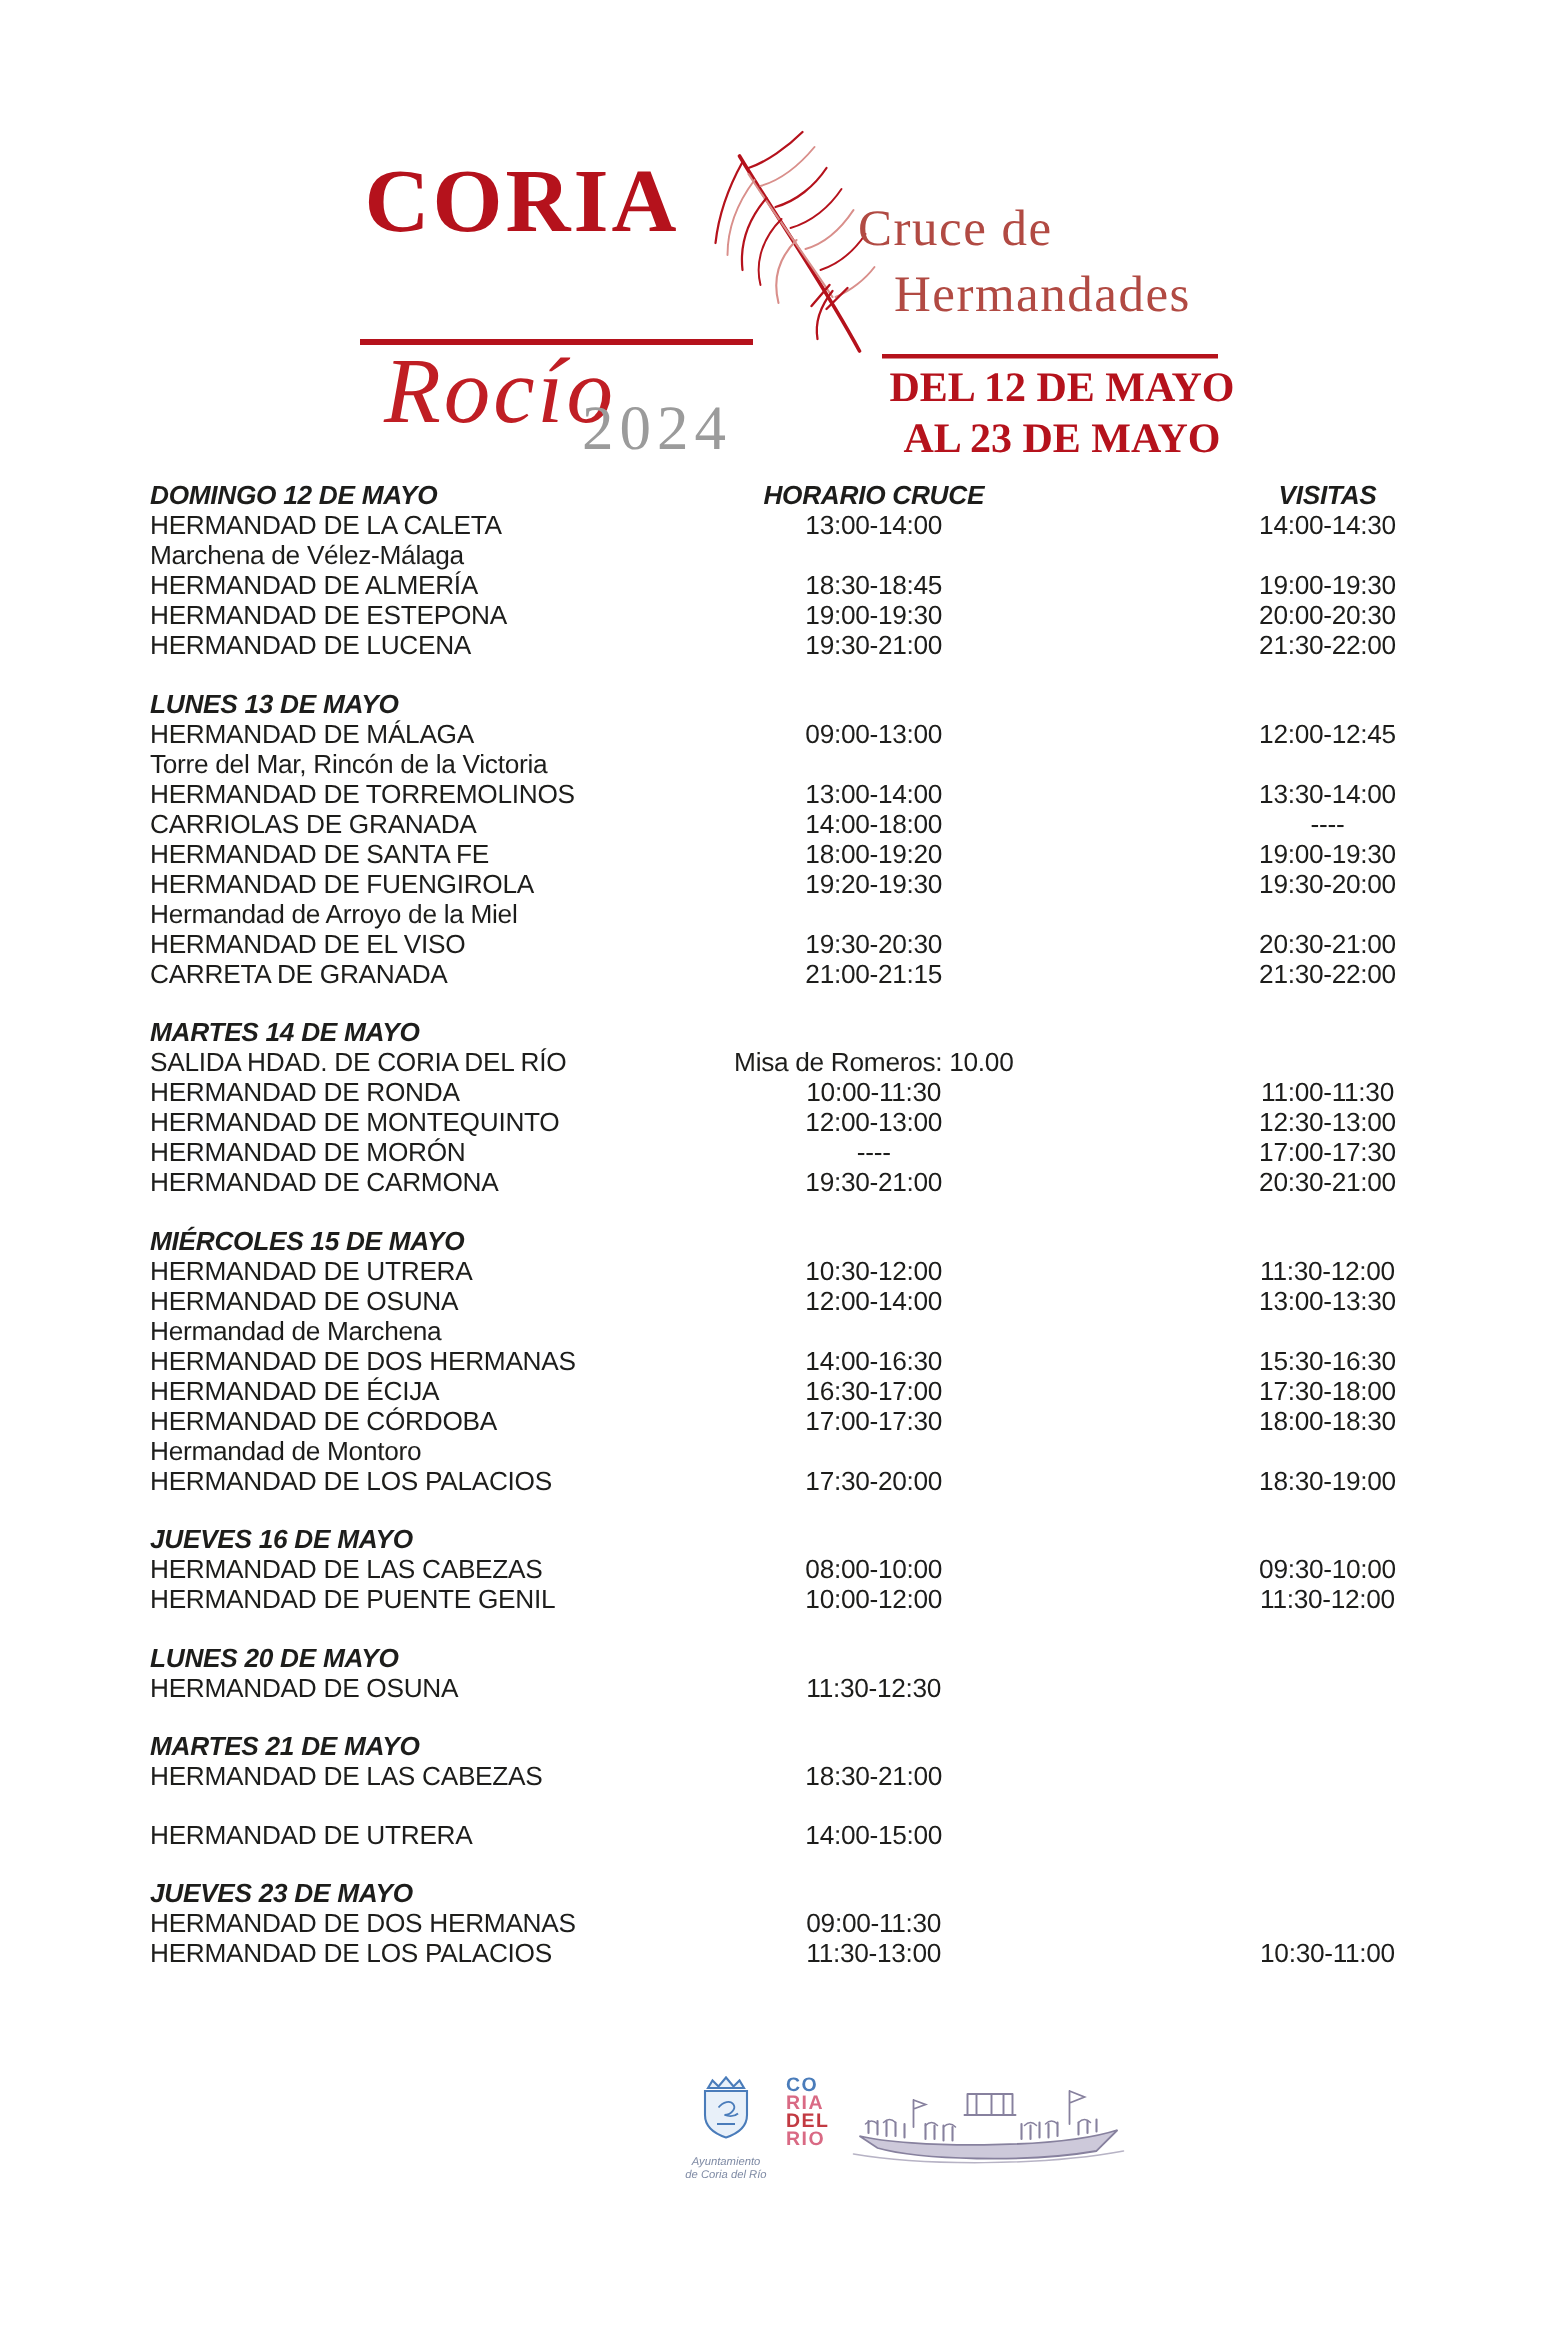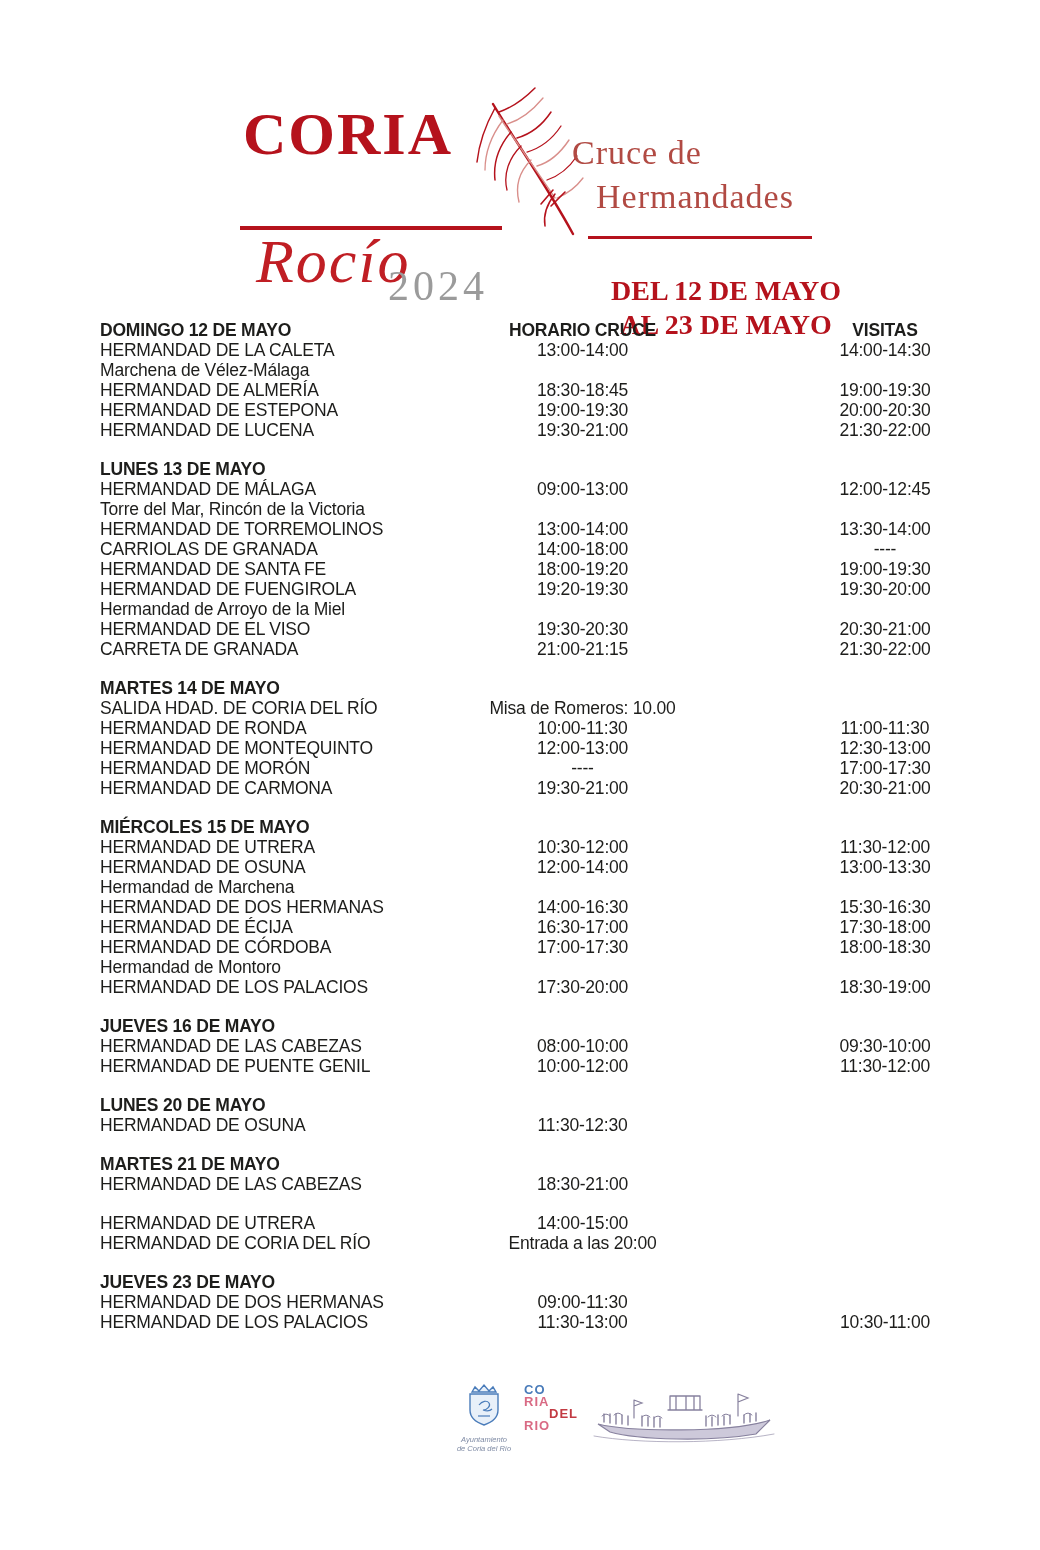--- a/index.html
+++ b/index.html
@@ -48,57 +48,57 @@
   .event-line2 {
     position:absolute; left:596px; top:178px;
     font-family:"Liberation Serif", serif;
     font-size:34px; color:#b14a43; letter-spacing:1px;
   }
   .event-rule {
     position:absolute; left:588px; top:236px;
     width:224px; height:3px; background:#b5121c;
   }
   .event-dates {
-    position:absolute; left:608px; top:242px; width:236px;
+    position:absolute; left:590px; top:242px; width:236px;
     text-align:center;
     font-family:"Liberation Serif", serif; font-weight:bold;
-    font-size:28px; line-height:34px; color:#b5121c;margin-top:32px;
+    font-size:28px; line-height:34px; color:#b5121c;
   }
 
   
   .schedule {
     position:absolute; left:100px; top:320px; width:845px;
     font-size:17.5px; letter-spacing:-0.2px;
   }
   .section { margin-top:19px; }
   .section:first-child { margin-top:0; }
   .row {
     display:grid;
     grid-template-columns:340px 285px 100px 120px;
     line-height:20px;
   }
-  .bold { font-weight:bold; }
+  .bold { font-weight:bold;font-style:italic; }
   .c-name { text-align:left; white-space:nowrap; }
   .c-cruce { text-align:center; white-space:nowrap; }
   .c-visitas { text-align:center; white-space:nowrap; }
 
   
   .footer {
     position:absolute; left:456px; top:1383px;
     display:flex; align-items:flex-start; gap:12px;
   }
   .crest-block { width:56px; text-align:center; }
   .crest-caption {
     margin-top:2px;
     font-size:7.5px; line-height:9px; color:#7e8aa4; letter-spacing:0;font-style:italic;
   }
   .wordmark { margin-top:1px; font-weight:bold; font-size:13px; line-height:12px; letter-spacing:1px; }
   .wm-blue { color:#4a7cba; }
   .wm-pink { color:#d96a84; }
-  .wm-red  { color:#c23a42;margin-left:25px; }
+  .wm-red  { color:#c23a42; }
   .boat-block { margin-top:3px; }
 </style>
 </head>
 <body>
 
 <div class="page">
 
   <div class="title-line1">CORIA</div>
   <div class="title-rule"></div>
   <div class="script-title">Rocío</div>
@@ -383,26 +383,20 @@
           <div class="c-cruce bold"></div>
           <div class=""></div>
           <div class="c-visitas bold"></div>
         </div>
         <div class="row">
           <div class="c-name">HERMANDAD DE UTRERA</div>
           <div class="c-cruce">14:00-15:00</div>
           <div class=""></div>
           <div class="c-visitas"></div>
         </div>
-        <div class="row">
-          <div class="c-name">HERMANDAD DE CORIA DEL RÍO</div>
-          <div class="c-cruce">Entrada a las 20:00</div>
-          <div class=""></div>
-          <div class="c-visitas"></div>
-        </div>
       </div>
       <div class="section">
         <div class="row">
           <div class="c-name bold">JUEVES 23 DE MAYO</div>
           <div class="c-cruce bold"></div>
           <div class=""></div>
           <div class="c-visitas bold"></div>
         </div>
         <div class="row">
           <div class="c-name">HERMANDAD DE DOS HERMANAS</div>

